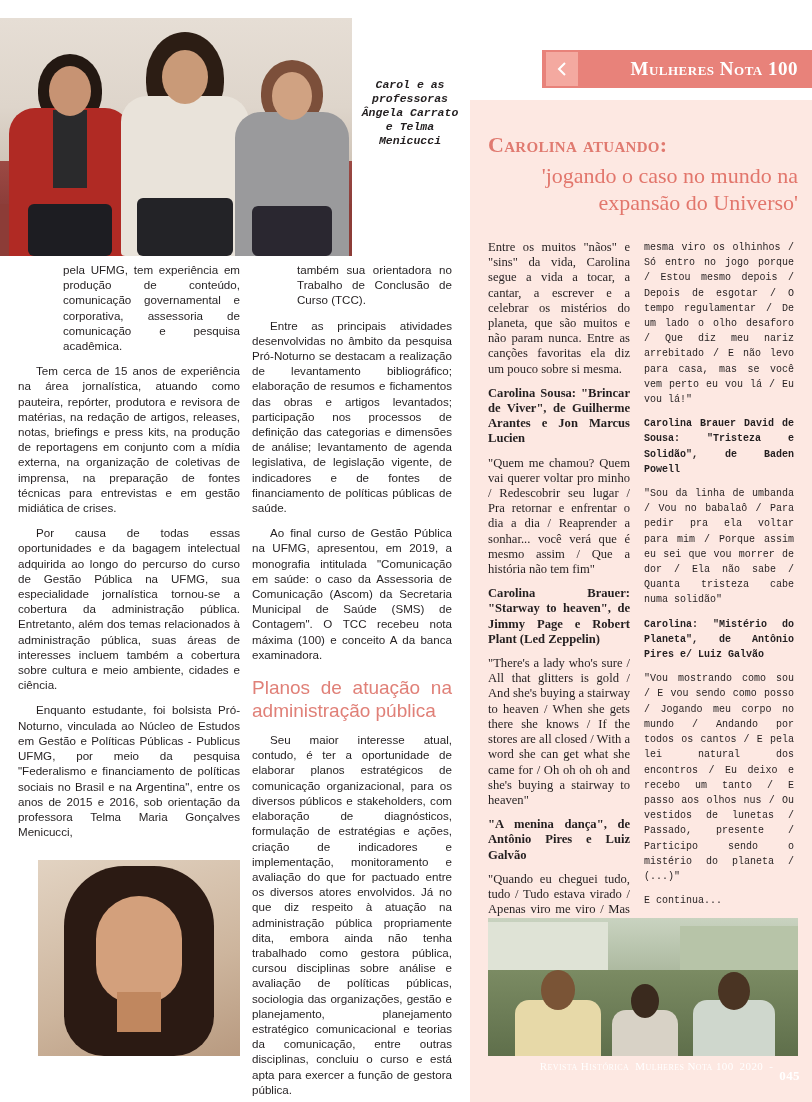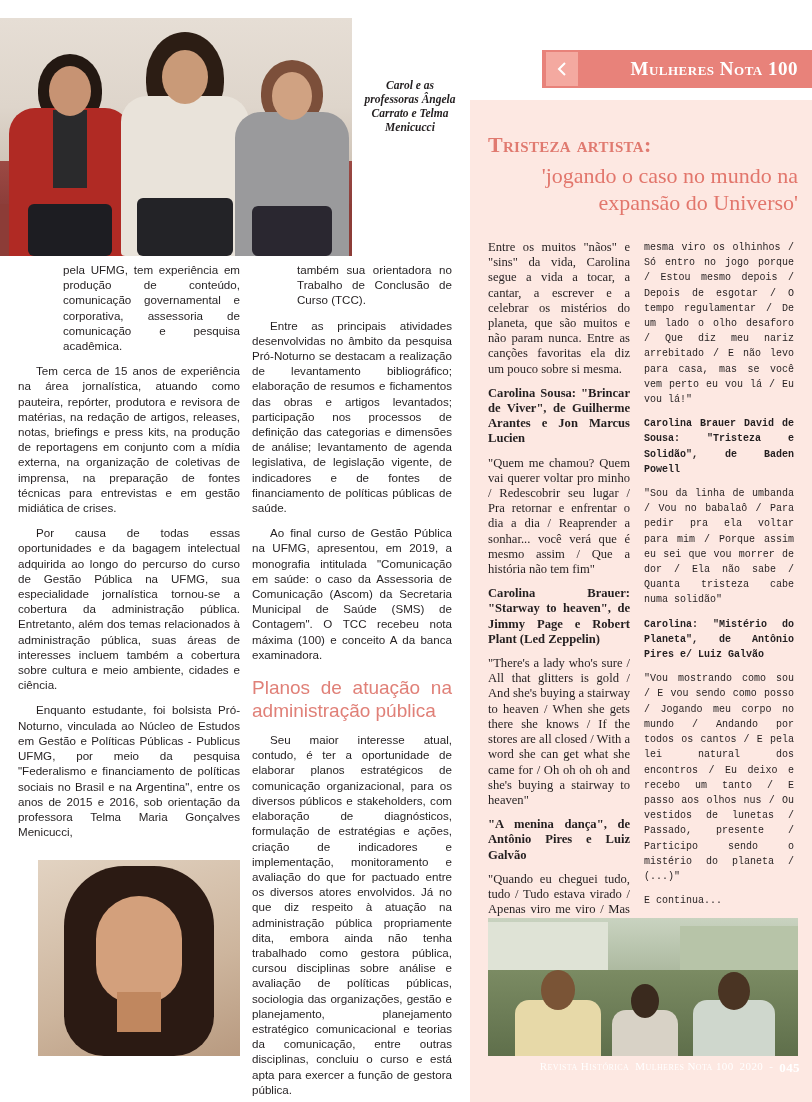--- a/index.html
+++ b/index.html
@@ -56,21 +56,21 @@
 
   
   .fig3 { left:232px; width:120px; height:206px; }
   .fig3 .hair { top:10px; width:62px; height:66px; background:#7c4f3a; }
   .fig3 .head { top:22px; width:40px; height:48px; background:#d0a282; }
   .fig3 .body { top:62px; width:114px; height:150px; background:#9a9a9c; }
   .fig3 .pants { position:absolute; left:50%; transform:translateX(-50%); bottom:0; width:80px; height:50px; background:#2a2730; border-radius:6px; }
 
   .photo-caption {
     position:absolute; left:358px; top:78px; width:104px;
-    font-family:Liberation Serif, serif;
+    font-family:Liberation Mono, monospace;
     font-style: italic; font-weight: bold;
     font-size: 11.5px; line-height: 14px; color:#231f20;
     text-align:center;
   }
 
   
   .banner {
     position:absolute; left:542px; top:50px; width:270px; height:38px;
     background:#e8827a;
     display:flex; align-items:center; justify-content:flex-end;
@@ -159,21 +159,21 @@
   .pC .h { top:0; width:32px; height:38px; background:#4a3423; }
   .pC .b { top:28px; width:82px; height:60px; background:#cfd7cd; }
 
   
   .footer {
     position:absolute; left:478px; top:1060px; width:322px;
     font-family:"Liberation Serif", serif; font-size:11px; color:#ffffff;
     font-variant: small-caps; letter-spacing:.4px;
     display:flex; gap:6px; align-items:flex-start; justify-content:flex-end;
   }
-  .footer .num { font-size:13px; font-weight:bold; }
+  .footer .num { font-size:13px; font-weight:bold;margin-top:8px; }
 </style>
 </head>
 <body>
 
 <div class="photo-top">
   <div class="wall"></div>
   <div class="floor"></div>
   <div class="rug"></div>
   <div class="fig fig1">
     <div class="hair"></div>
@@ -203,21 +203,21 @@
 </div>
 <div class="banner-arrow">
   <svg width="11" height="16" viewBox="0 0 11 16" aria-hidden="true">
     <polyline points="8,2 2,8 8,14" fill="none" stroke="#ffffff" stroke-width="2"></polyline>
   </svg>
 </div>
 
 <div class="pink-panel"></div>
 
 <div class="panel-head">
-  <div class="panel-kicker">Tristeza artista:</div>
+  <div class="panel-kicker">Carolina atuando:</div>
   <div class="panel-title">'jogando o caso no mundo na expansão do Universo'</div>
 </div>
 
 <div class="col col-left">
   <p class="noind">pela UFMG, tem experiência em produção de conteúdo, comunicação governamental e corporativa, assessoria de comunicação e pesquisa acadêmica.</p>
   <p>Tem cerca de 15 anos de experiência na área jornalística, atuando como pauteira, repórter, produtora e revisora de matérias, na redação de artigos, releases, notas, briefings e press kits, na produção de reportagens em conjunto com a mídia externa, na organização de coletivas de imprensa, na preparação de fontes técnicas para entrevistas e em gestão midiática de crises.</p>
   <p>Por causa de todas essas oportunidades e da bagagem intelectual adquirida ao longo do percurso do curso de Gestão Pública na UFMG, sua especialidade jornalística tornou-se a cobertura da administração pública. Entretanto, além dos temas relacionados à administração pública, suas áreas de interesses incluem também a cobertura sobre cultura e meio ambiente, cidades e ciência.</p>
   <p>Enquanto estudante, foi bolsista Pró-Noturno, vinculada ao Núcleo de Estudos em Gestão e Políticas Públicas - Publicus UFMG, por meio da pesquisa "Federalismo e financiamento de políticas sociais no Brasil e na Argentina", entre os anos de 2015 e 2016, sob orientação da professora Telma Maria Gonçalves Menicucci,</p>
 </div>
 

